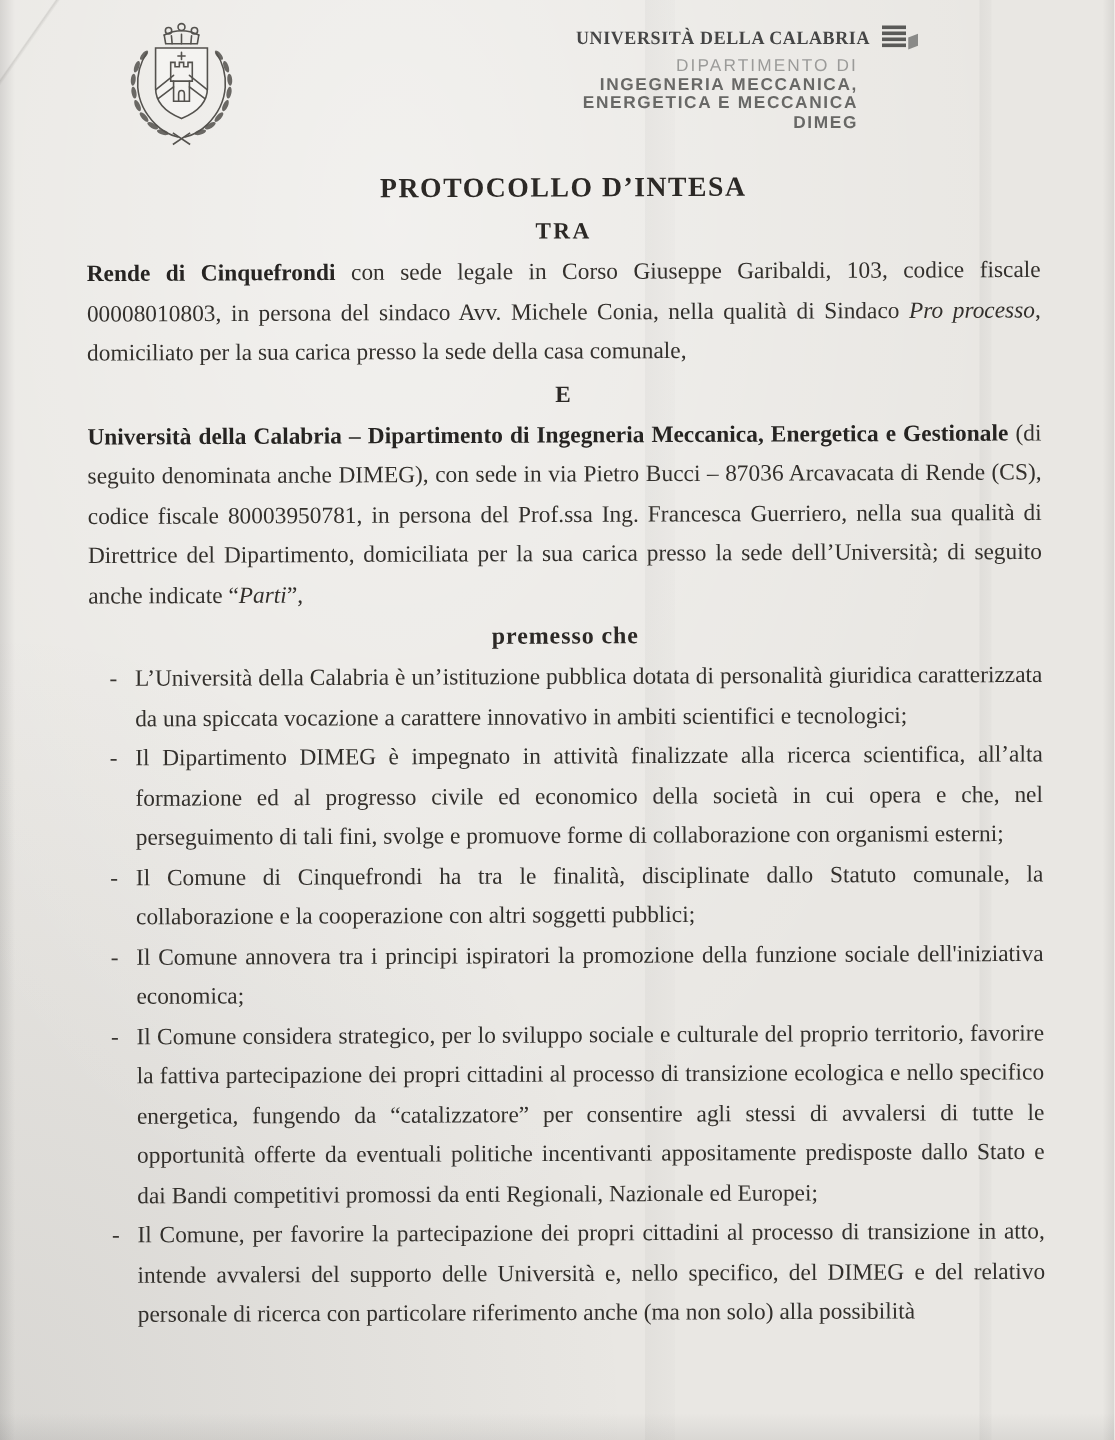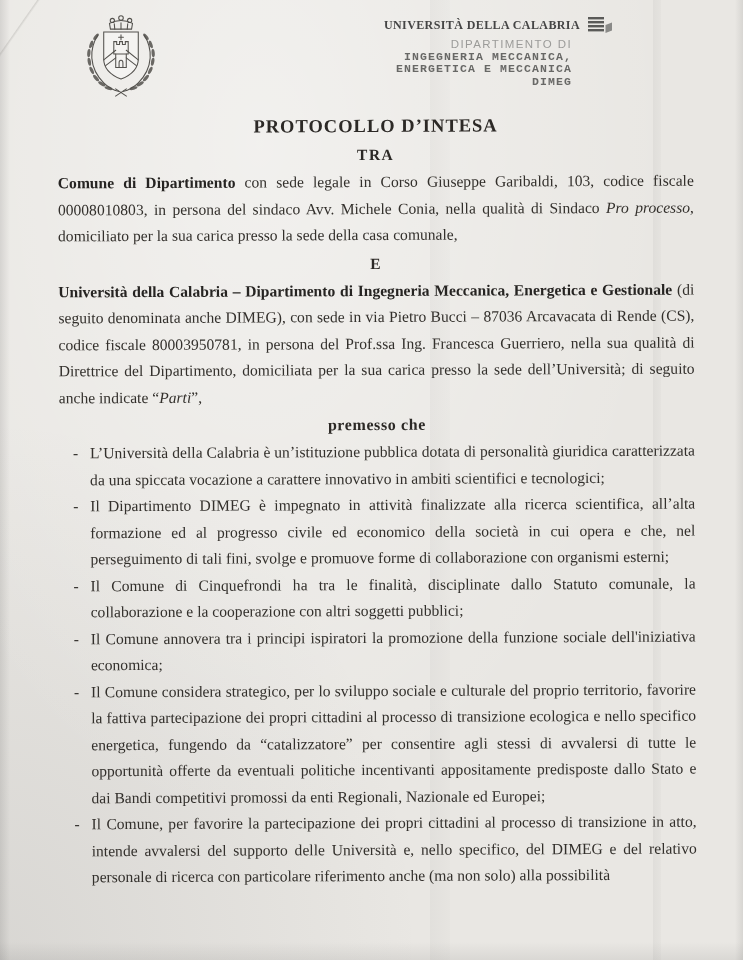--- a/index.html
+++ b/index.html
@@ -50,21 +50,20 @@
     line-height: 12.5px;
   }
   .dept-light {
     font-size: 11.5px; letter-spacing: 1.4px; color: #9b9b99; font-weight: 400;
     white-space: nowrap;
     text-align: right;
   }
   .dept-dark {
     font-size: 11.5px; letter-spacing: 1.1px; color: #686866; font-weight: 700;
     white-space: nowrap;
-    font-family: Liberation Mono, monospace;
   }
   
   main {
     position: relative;
     padding: 112px 50px 0 57px;
     transform: rotate(-0.25deg);
     transform-origin: 50% 0;
   }
   .doc-title {
     margin: 0; text-align: center;
@@ -170,21 +169,21 @@
       <div class="dept-dark">INGEGNERIA MECCANICA,</div>
       <div class="dept-dark">ENERGETICA E MECCANICA</div>
       <div class="dept-dark">DIMEG</div>
     </div>
   </div>
 
   <main>
     <h1 class="doc-title">PROTOCOLLO D’INTESA</h1>
     <div class="subhead">TRA</div>
 
-    <p class="para"><b>Comune di Dipartimento</b><span> con sede legale in Corso Giuseppe Garibaldi, 103, codice fiscale 00008010803, in persona del sindaco Avv. Michele Conia, nella qualità di Sindaco </span><i>Pro processo</i><span>, domiciliato per la sua carica presso la sede della casa comunale,</span></p>
+    <p class="para"><b>Rende di Cinquefrondi</b><span> con sede legale in Corso Giuseppe Garibaldi, 103, codice fiscale 00008010803, in persona del sindaco Avv. Michele Conia, nella qualità di Sindaco </span><i>Pro processo</i><span>, domiciliato per la sua carica presso la sede della casa comunale,</span></p>
 
     <div class="subhead">E</div>
 
     <p class="para"><b>Università della Calabria – Dipartimento di Ingegneria Meccanica, Energetica e Gestionale</b><span> (di seguito denominata anche DIMEG), con sede in via Pietro Bucci – 87036 Arcavacata di Rende (CS), codice fiscale 80003950781, in persona del Prof.ssa Ing. Francesca Guerriero, nella sua qualità di Direttrice del Dipartimento, domiciliata per la sua carica presso la sede dell’Università; di seguito anche indicate “</span><i>Parti</i><span>”,</span></p>
 
     <div class="subhead premesso">premesso che</div>
 
     <ul class="premesse">
       <li>
         <span class="dash">-</span>

